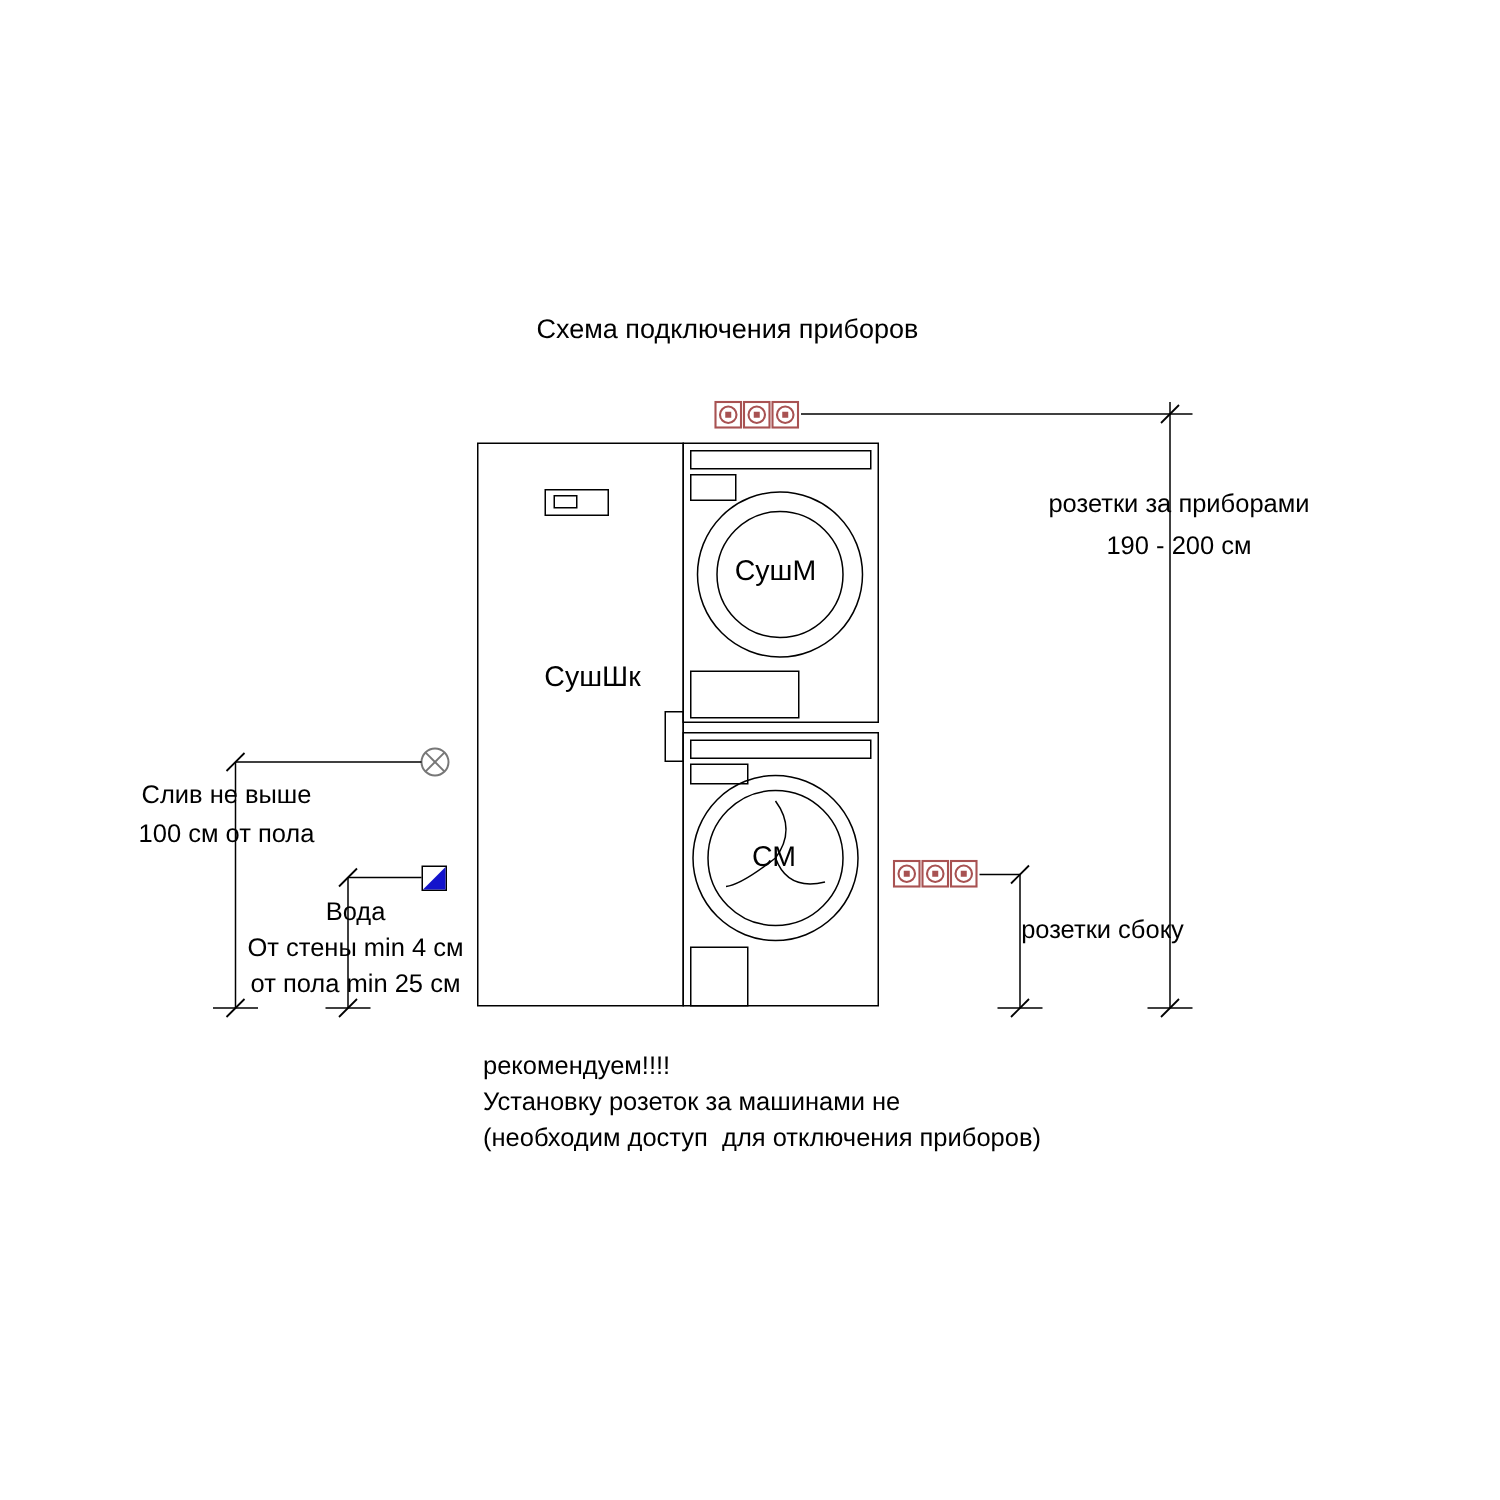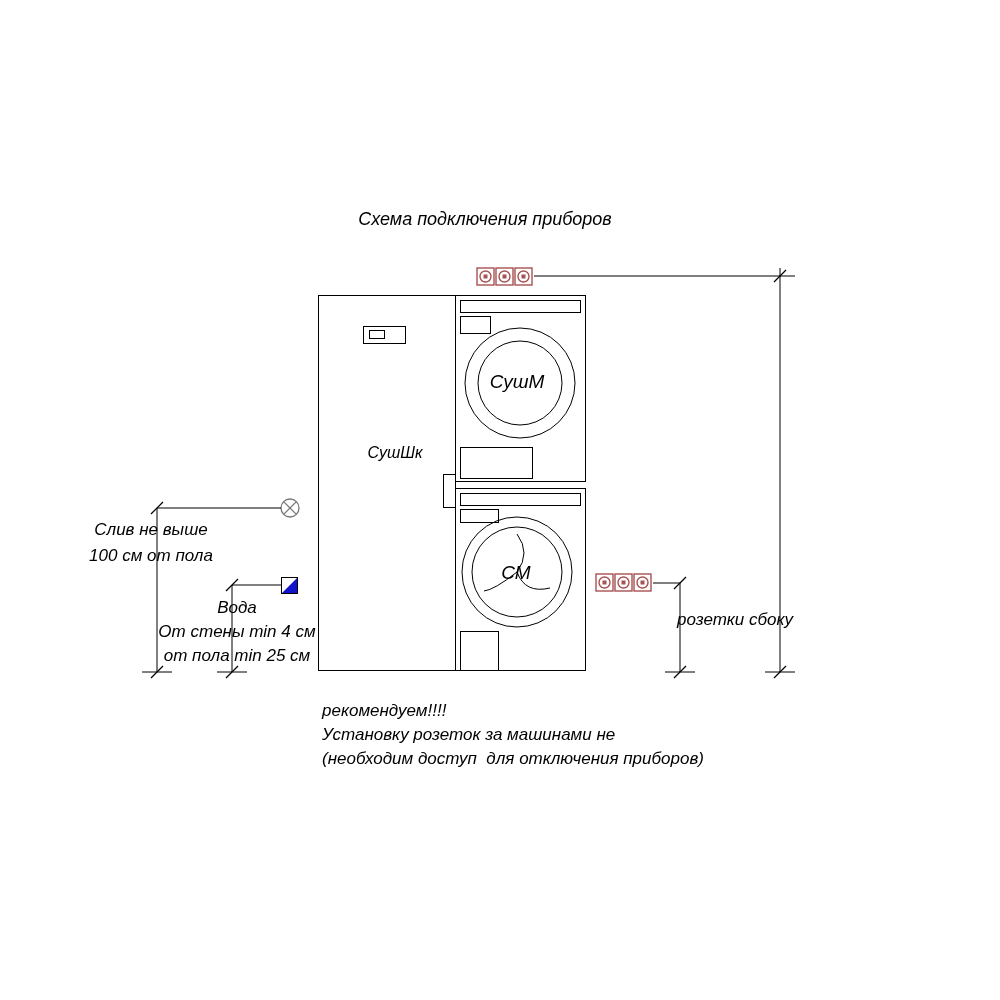--- a/index.html
+++ b/index.html
@@ -8,39 +8,38 @@
     background: #ffffff;
     font-family: "Liberation Sans", sans-serif;
     color: #000;
   }
   .canvas {
     position: relative;
     width: 1000px;
     height: 1000px;
     background: #ffffff;
     overflow: hidden;
-    font-style: italic;
   }
   svg.scheme {
     position: absolute;
     left: 0; top: 0;
     width: 1000px;
     height: 1000px;
   }
   .lbl {
     position: absolute;
     white-space: nowrap;
     font-size: 17px;
     line-height: 25px;
     color: #000;
   }
   .lbl.center { transform: translateX(-50%); text-align: center; }
   .lbl.mid    { transform: translate(-50%, -50%); }
   .title { font-size: 18px; }
-  .app-label-big   { font-size: 16px; }
+  .app-label-big   { font-size: 19px; }
   .app-label       { font-size: 19px; }
   .pre { white-space: pre; text-align: right; }
   line, rect.stroked, circle.stroked, path.stroked { stroke: #000; fill: none; stroke-width: 1; }
   .socket-stroke { stroke: var(--socket, #a85252); fill: #fff; stroke-width: 1.4; }
   .socket-pin { fill: var(--socket, #a85252); }
   .drain-stroke { stroke: var(--drain, #777777); fill: none; stroke-width: 1.3; }
   .water-fill { fill: var(--water-blue, #1313cc); stroke: none; }
   .tick { stroke: #000; stroke-width: 1.2; }
 </style>
 </head>
@@ -151,20 +150,24 @@
   </svg>
 
   <div class="lbl title center" style="left:485px; top:207px;">Схема подключения приборов</div>
 
   <div class="lbl app-label-big mid" style="left:395px; top:452px;">СушШк</div>
 
   <div class="lbl app-label mid" style="left:517px; top:381px;">СушМ</div>
 
   <div class="lbl app-label mid" style="left:516px; top:572px;">СМ</div>
 
+  <div class="lbl center" style="left:786px; top:322px; line-height:28px;">
+    <div>розетки за приборами</div>
+    <div>190 - 200 см</div>
+  </div>
 
   <div class="lbl center" style="left:151px; top:517px; line-height:26px;">
     <div>Слив не выше</div>
     <div>100 см от пола</div>
   </div>
 
   <div class="lbl center" style="left:237px; top:596px; line-height:24px;">
     <div>Вода</div>
     <div>От стены min 4 см</div>
     <div>от пола min 25 см</div>

